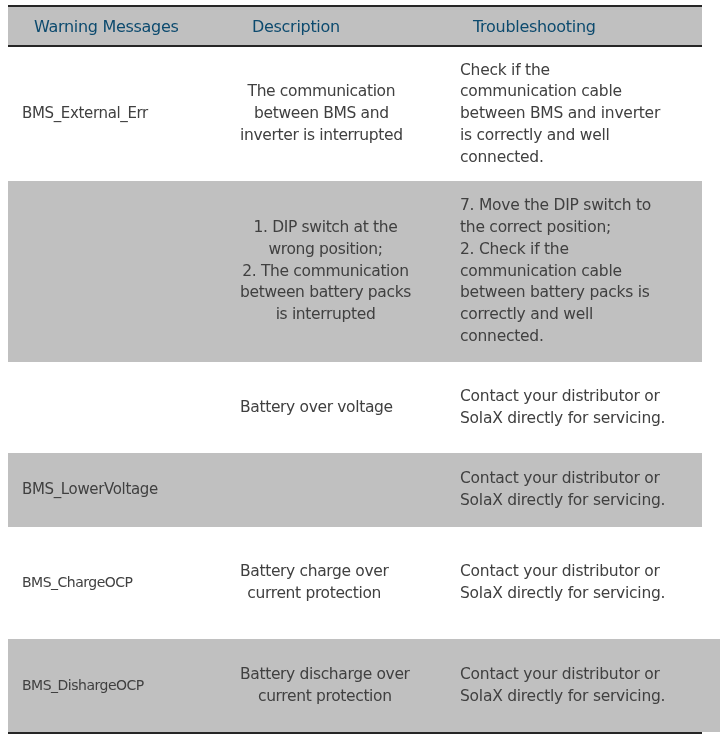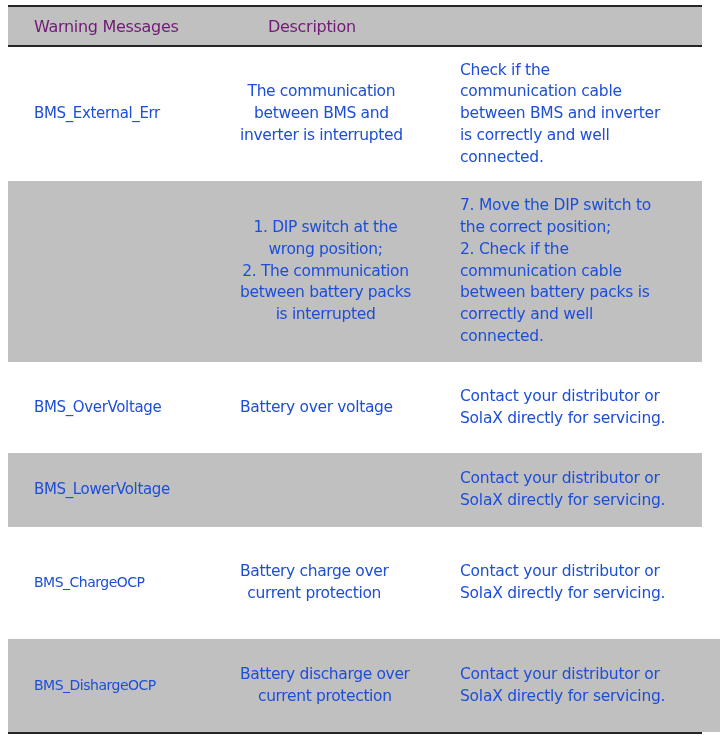--- a/index.html
+++ b/index.html
@@ -26,61 +26,62 @@
     background: #c0c0c0;
     border-top: 2px solid #262626;
     border-bottom: 2px solid #262626;
     position: relative;
   }
   .header span {
     position: absolute;
     top: 10px;
     font-size: 16px;
     letter-spacing: -0.3px;
-    color: #701a75;
+    color: #0c4a6e;
     white-space: nowrap;
   }
   .h1 { left: 26px; }
-  .h2 { left: 260px; }
+  .h2 { left: 244px; }
   .h3 { left: 465px; }
 
   .row {
     position: relative;
     width: 694px;
   }
   .row.gray { background: #c0c0c0; }
   .row.white { background: #ffffff; }
   .cell {
     position: absolute;
     top: 0;
     bottom: 0;
     display: flex;
     align-items: center;
     font-size: 15.5px;
     line-height: 21.8px;
     letter-spacing: -0.35px;
-    color: #1d4ed8;
+    color: #404040;
   }
-  .c1 { left: 26px; width: 210px; font-size: 15px; }
+  .c1 { left: 14px; width: 210px; font-size: 15px; }
   .c1.small { font-size: 14px; letter-spacing: -0.5px; }
   .c2 { left: 232px; width: 205px; text-align: center; }
   .c3 { left: 452px; width: 242px; letter-spacing: -0.25px; }
   .cell span { white-space: pre-line; display: block; }
   .bottom-border {
     height: 2px;
     background: #262626;
   }
 </style>
 </head>
 <body>
 
 <div class="table">
   <div class="header">
     <span class="h1">Warning Messages</span>
     <span class="h2">Description</span>
+    <span class="h3">Troubleshooting</span>
   </div>
 
   <div class="row white" style="height:134px;">
     <div class="cell c1">
         <span>BMS_External_Err</span>
       </div>
     <div class="cell c2">
         <span>The communication
 between BMS and
 inverter is interrupted</span>
@@ -107,23 +108,20 @@
 the correct position;
 2. Check if the
 communication cable
 between battery packs is
 correctly and well
 connected.</span>
       </div>
   </div>
 
   <div class="row white" style="height:91px;">
-    <div class="cell c1">
-        <span>BMS_OverVoltage</span>
-      </div>
     <div class="cell c2">
         <span>Battery over voltage</span>
       </div>
     <div class="cell c3">
         <span>Contact your distributor or
 SolaX directly for servicing.</span>
       </div>
   </div>
 
   <div class="row gray" style="height:74px;">

